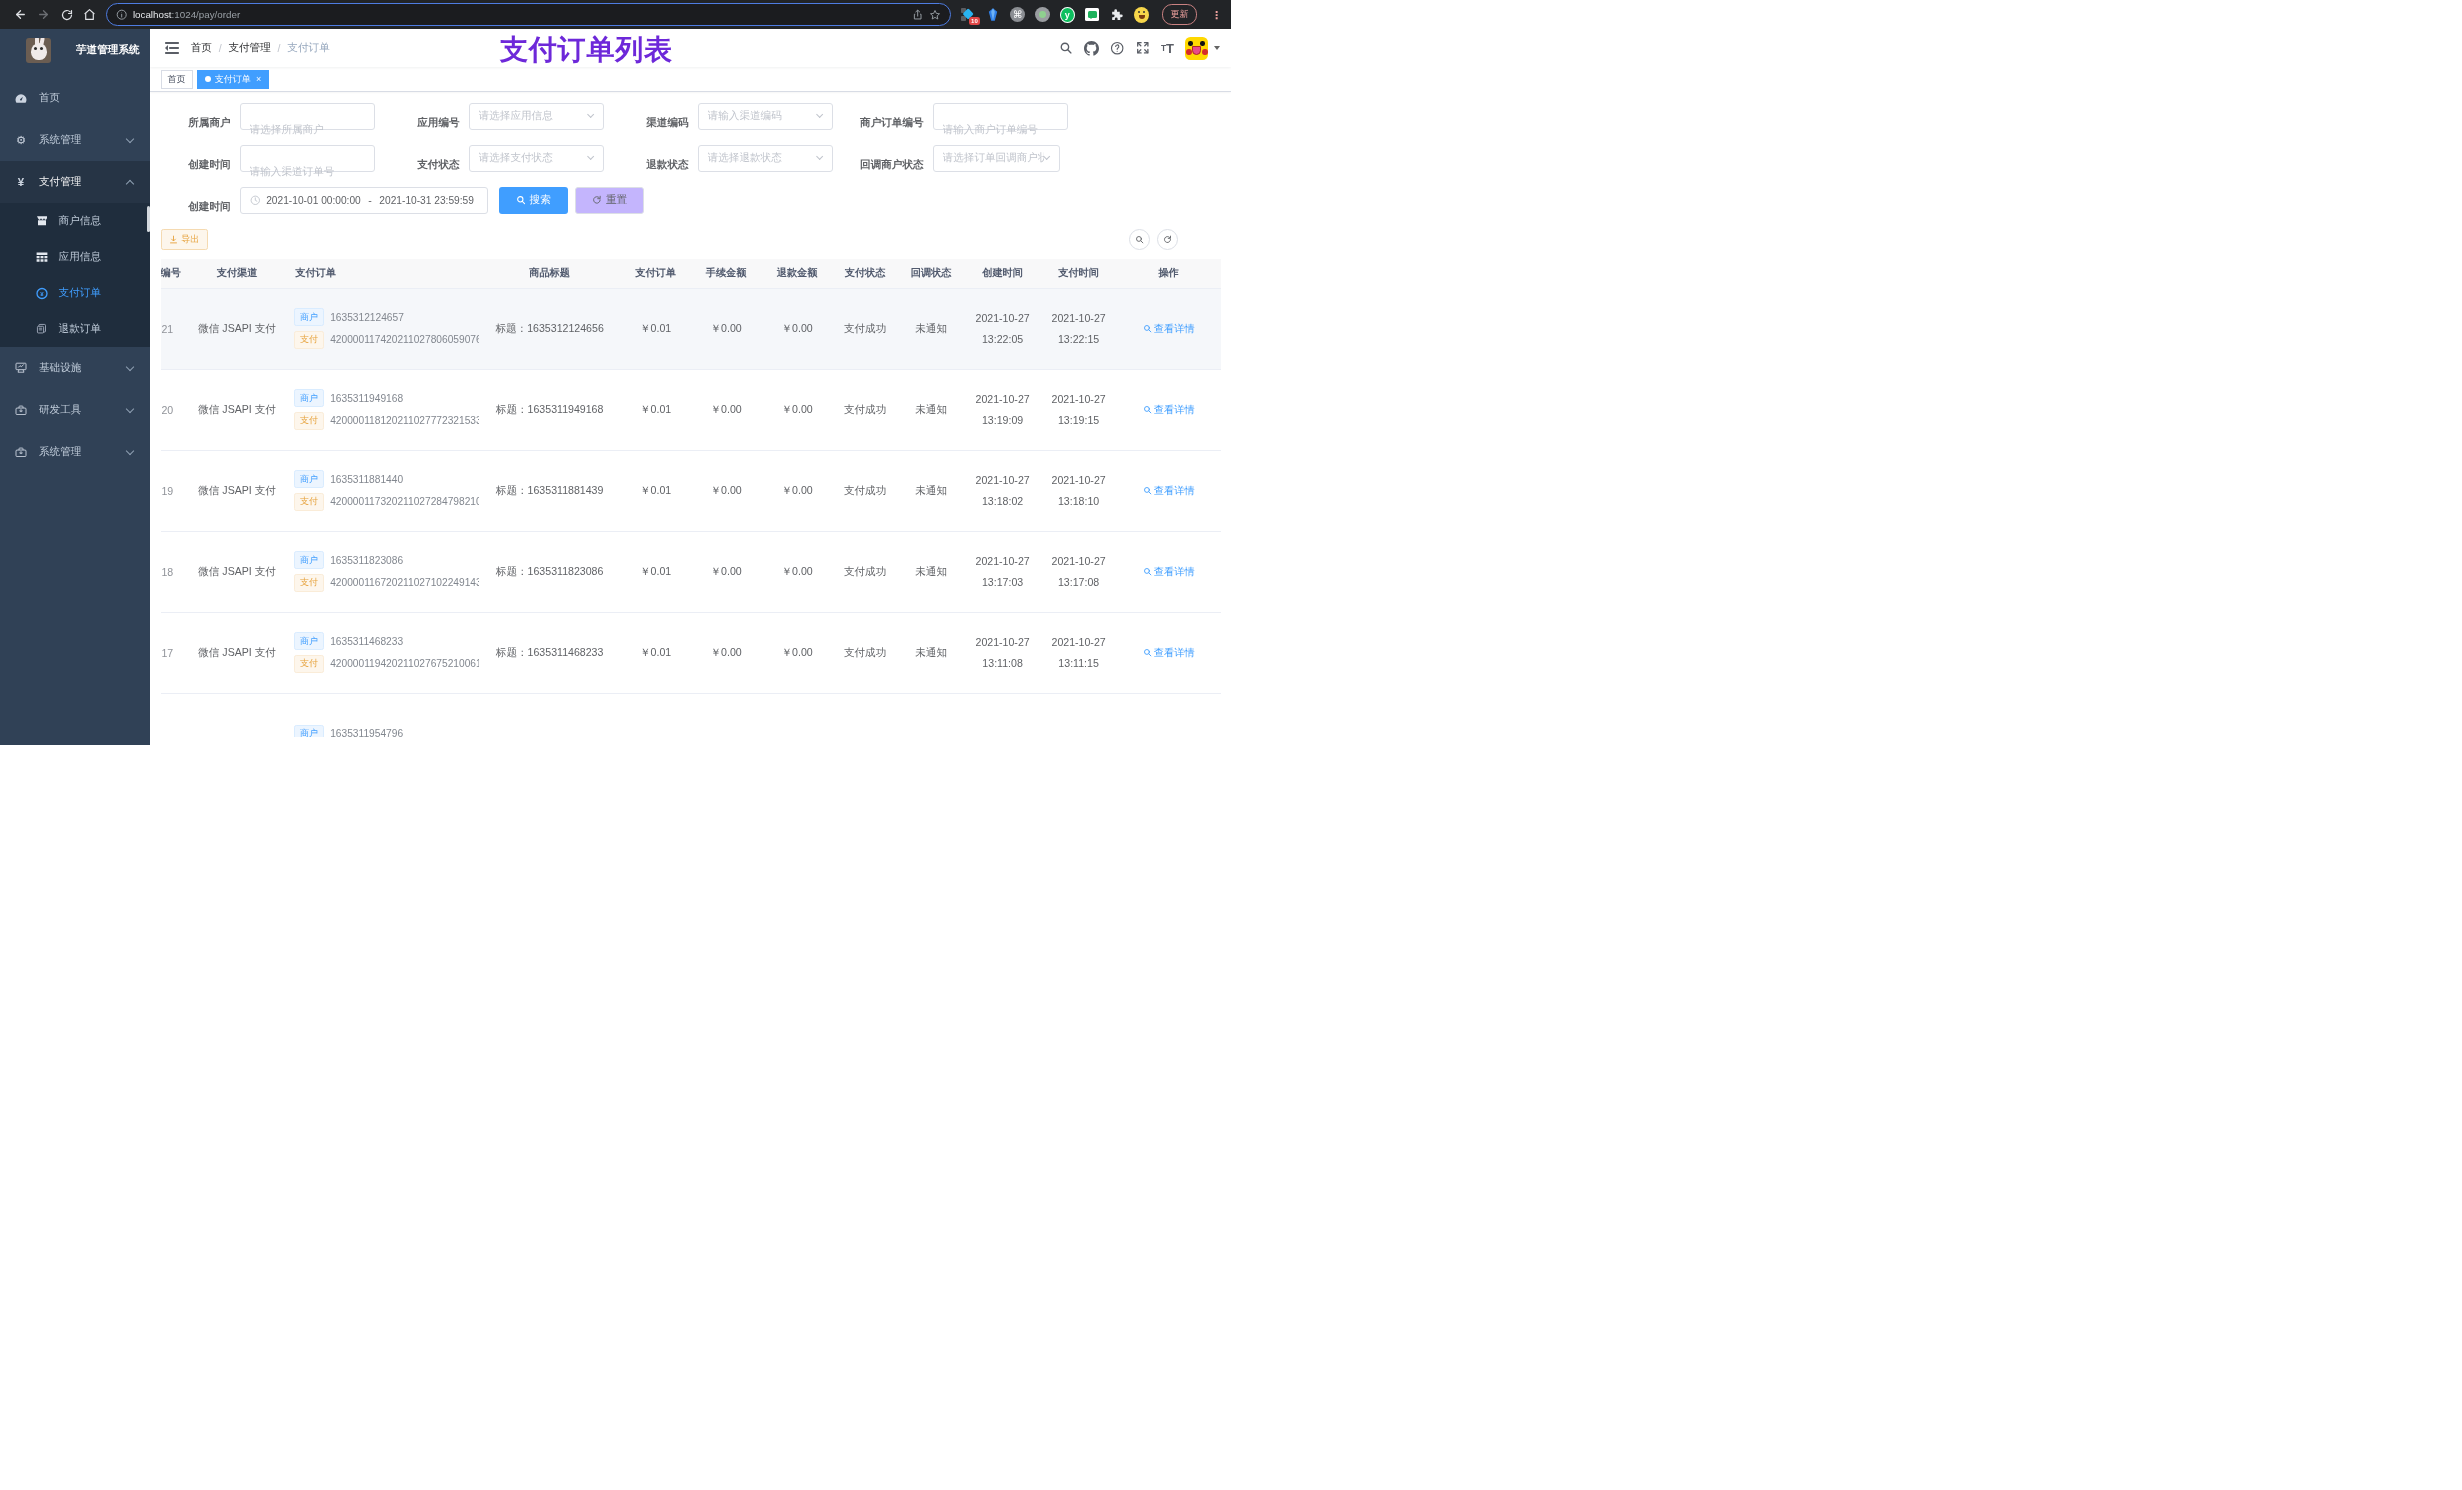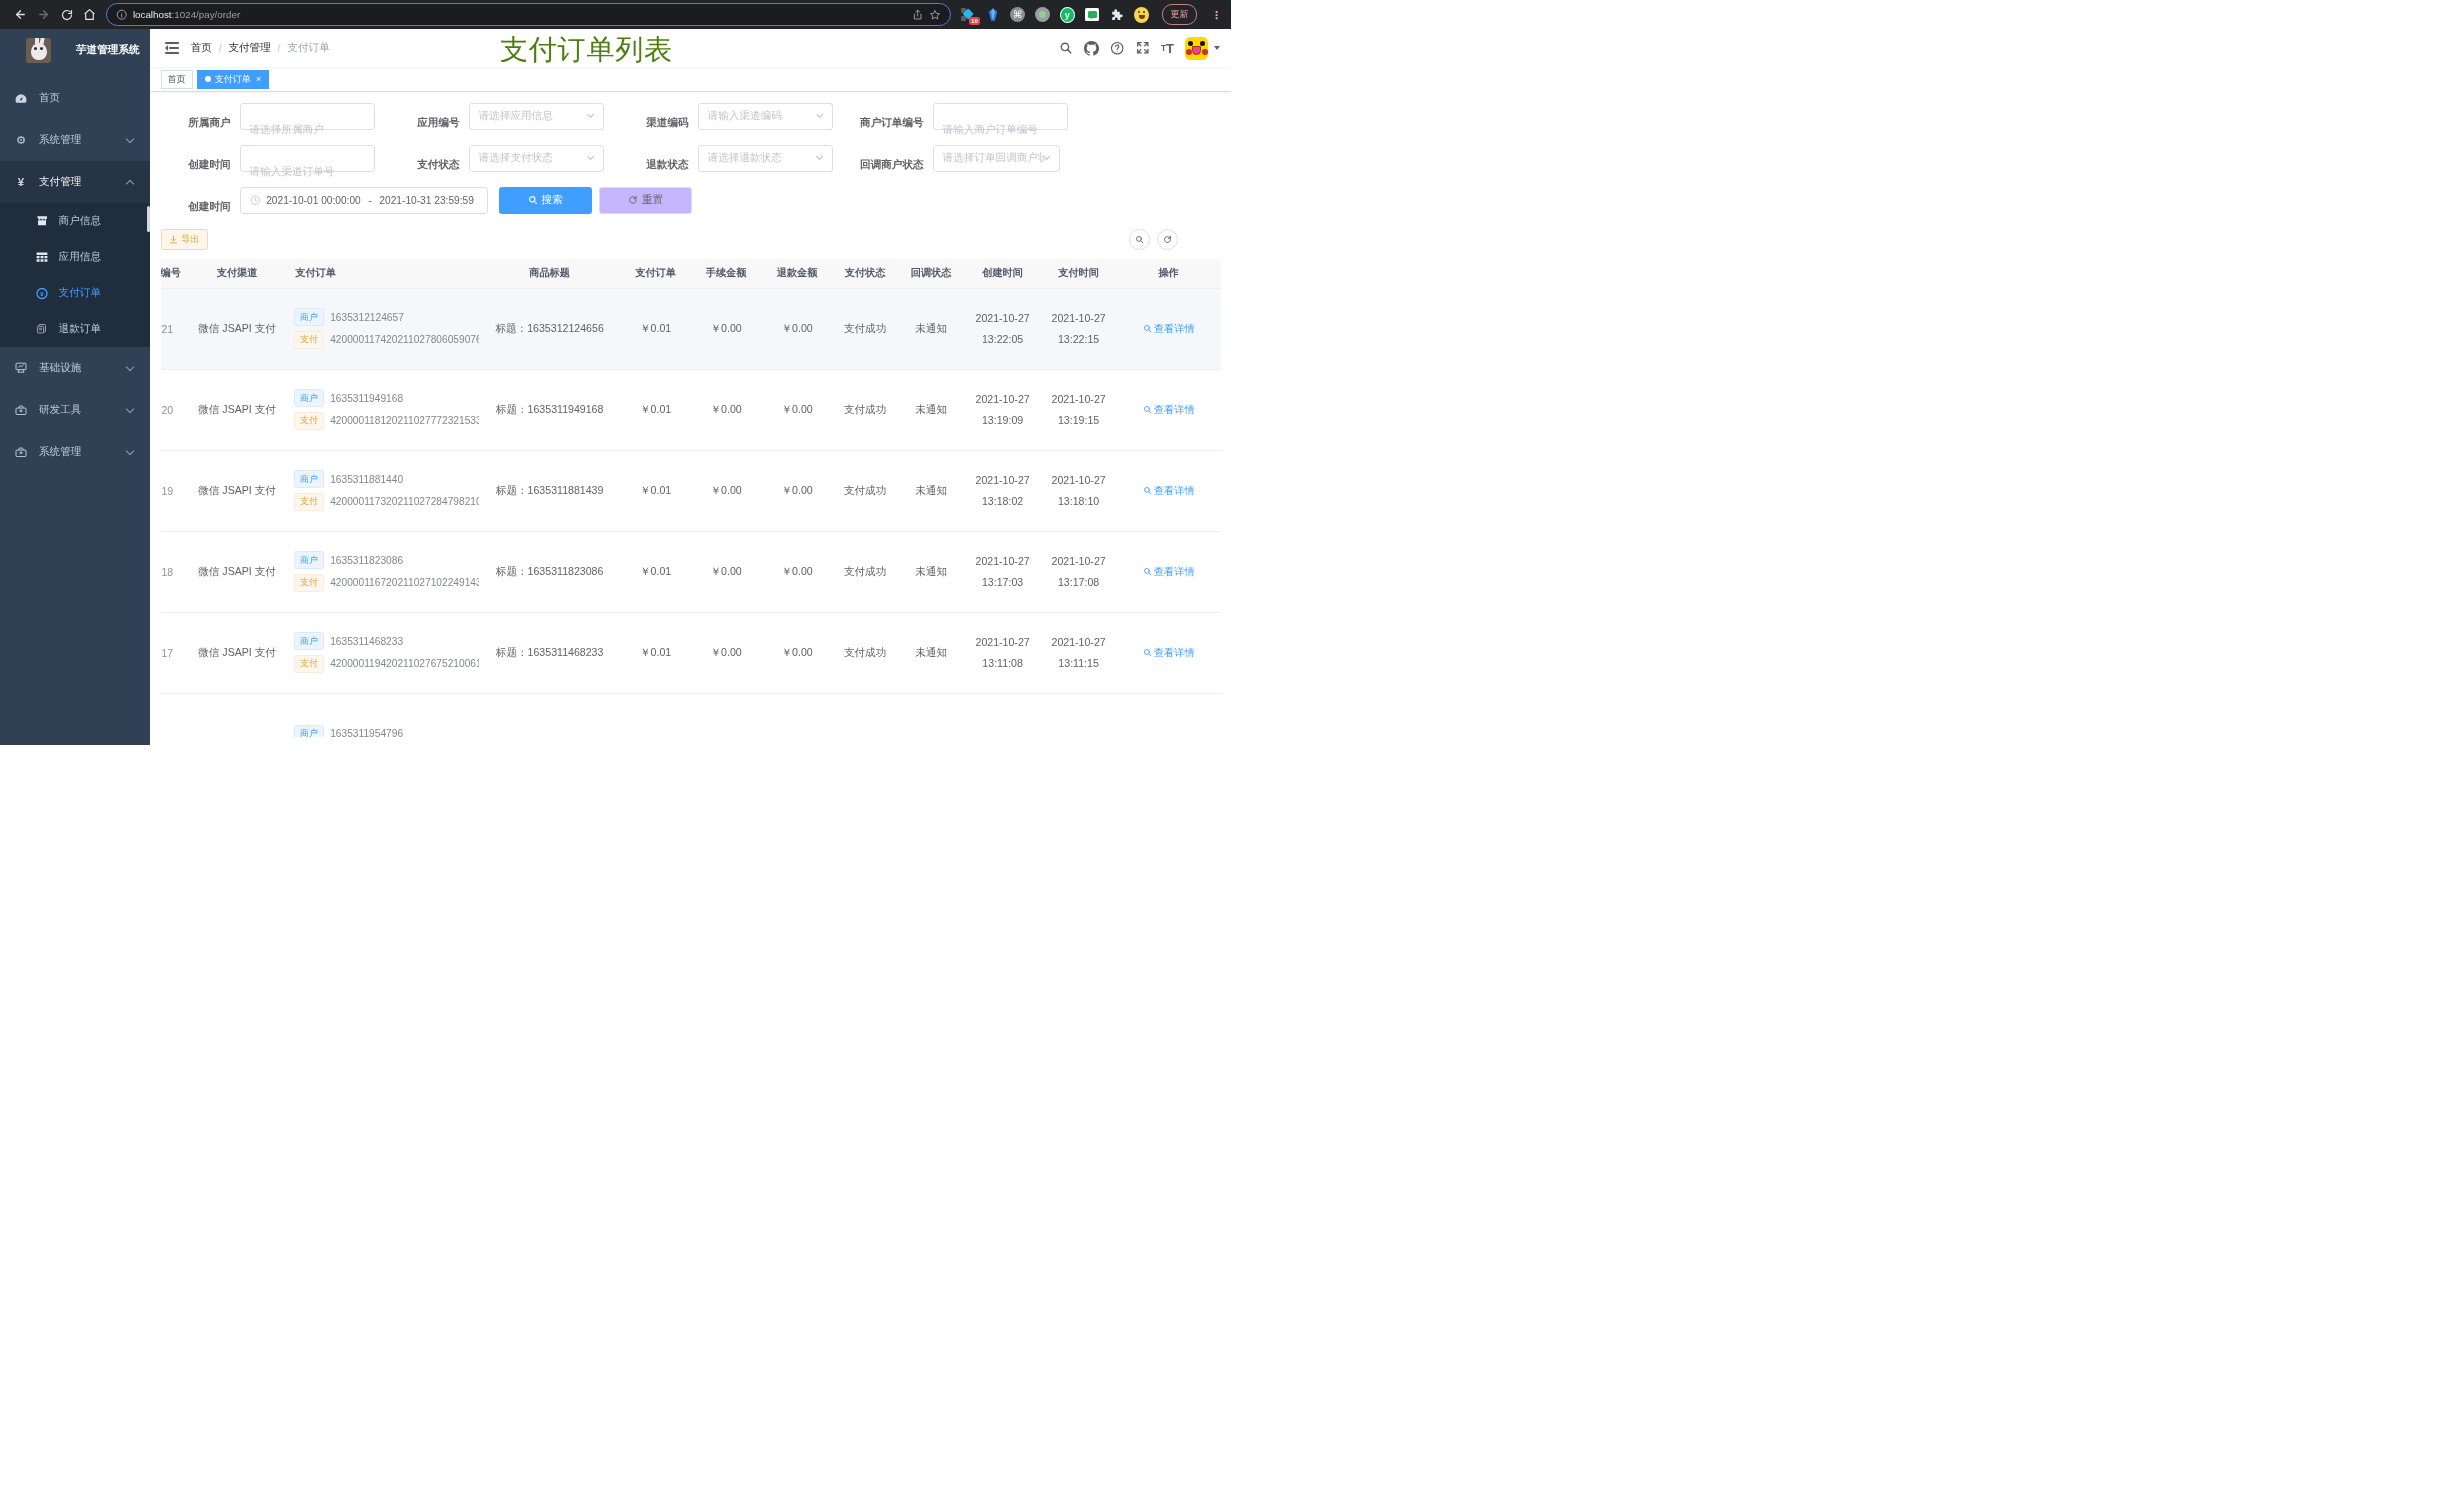--- a/index.html
+++ b/index.html
@@ -70,21 +70,21 @@
   .main { position:absolute; top:29px; left:150px; width:1081px; height:716px; background:#fff; }
   .navbar { height:38px; background:#fff; display:flex; align-items:center; position:relative; box-shadow:0 0.8px 3px rgba(0,21,41,.08); z-index:5; }
   .hamburger { margin-left:12px; width:16.7px; height:13.6px; position:relative; cursor:pointer; }
   .hamburger .l { position:absolute; left:3px; right:0; height:1.9px; background:#5a5e66; border-radius:0.8px; }
   .hamburger .l1{top:0.8px;} .hamburger .l2{top:5.7px; left:6.8px;} .hamburger .l3{top:10.6px;}
   .hamburger .tri { position:absolute; left:0; top:3.8px; border:3px solid transparent; border-right:3.8px solid #5a5e66; }
   .crumbs { margin-left:12px; display:flex; align-items:center; gap:6.8px; font-size:10.6px; }
   .crumb { color:#303133; }
   .crumb-sep { color:#c0c4cc; }
   .crumb.last { color:#97a8be; }
-  .annotation { position:absolute; left:350px; top:1.5px; font-size:28px; font-weight:400; color:#4d7c0f; letter-spacing:0.8px; font-family:"Liberation Sans","DejaVu Sans",sans-serif; }
+  .annotation { position:absolute; left:350px; top:1.5px; font-size:28px; font-weight:700; color:#6d28d9; letter-spacing:0.8px; font-family:"Liberation Sans","DejaVu Sans",sans-serif; }
   .nav-right { position:absolute; right:10.6px; top:0; height:38px; display:flex; align-items:center; gap:11.4px; }
   .nr-ic { color:#5a5e66; display:flex; align-items:center; justify-content:center; cursor:pointer; }
   .avatar-wrap { display:flex; align-items:center; gap:6px; cursor:pointer; }
   .pika.big { width:23px; height:23px; border-radius:5.3px; }
   .pika.big .pe1{left:3px;top:4.5px;width:4.5px;height:4.5px;} .pika.big .pe2{right:3.8px;top:4.5px;width:4.5px;height:4.5px;}
   .pika.big .pc1{left:0.8px;top:12px;width:5.3px;height:6px;} .pika.big .pc2{right:0.8px;top:12px;width:5.3px;height:6px;}
   .pika.big .pm{left:6.8px;top:9.8px;width:9px;height:8.3px;}
   .caret-down { width:0; height:0; border:3.8px solid transparent; border-top:4.5px solid #646464; margin-top:3.8px; }
 
   .tabs-bar { height:25px; background:#fff; border-bottom:0.8px solid #d8dce5; box-shadow:0 0.8px 2.3px 0 rgba(0,0,0,.06); display:flex; align-items:center; padding-left:10.6px; gap:4.5px; position:relative; z-index:4; }
@@ -101,21 +101,21 @@
   .f-gap { width:15px; flex:0 0 auto; }
   .f-field { height:27px; border:0.8px solid #dcdfe6; border-radius:3px; background:#fff; display:flex; align-items:center; padding:0 9px; flex:0 0 auto; }
   .f-field input { border:none; outline:none; width:100%; font-size:10.6px; color:#606266; font-family:inherit; background:transparent;margin-top:26px; }
   .f-field input::placeholder { color:#c0c4cc; }
   .sel-ph { color:#c0c4cc; flex:1; font-size:10.6px; white-space:nowrap; overflow:hidden; }
   .sel-arrow { width:5.3px; height:5.3px; border-right:0.9px solid #c0c4cc; border-bottom:0.9px solid #c0c4cc; transform:rotate(45deg); margin-top:-2.3px; flex:0 0 auto; }
   .w178 { width:135px; } .w168 { width:127px; }
   .date-field { width:248px; gap:6px; }
   .date-txt { color:#606266; font-size:10.2px; white-space:nowrap; }
   .date-sep { color:#606266; padding:0 1.5px; }
-  .btn { height:27px; border-radius:3px; font-size:10.6px; display:inline-flex; align-items:center; justify-content:center; gap:3.8px; cursor:pointer; border:0.8px solid transparent; padding:0 28px; }
+  .btn { height:27px; border-radius:3px; font-size:10.6px; display:inline-flex; align-items:center; justify-content:center; gap:3.8px; cursor:pointer; border:0.8px solid transparent; padding:0 16px; }
   .btn-primary { background:#409eff; color:#fff; margin-left:11.4px; }
   .btn-plain { background:#c4b5fd; border-color:#dcdfe6; color:#606266; margin-left:7.6px; }
   .export-row { display:flex; align-items:center; margin-bottom:9px; height:21px; position:relative; }
   .btn-export { height:21px; padding:0 7.6px; font-size:9px; background:#fdf6ec; border:0.8px solid #f5dab1; color:#e6a23c; border-radius:2.3px; display:inline-flex; align-items:center; gap:3px; cursor:pointer; }
   .round-btns { position:absolute; right:42px; top:0; display:flex; gap:7.6px; }
   .round-btn { width:21px; height:21px; border-radius:50%; border:0.8px solid #dcdfe6; background:#fff; display:flex; align-items:center; justify-content:center; color:#606266; cursor:pointer; }
 
   
   .table { width:1060px; font-size:10.6px; }
   .tr { display:grid; grid-template-columns:32px 89px 197px 142px 70px 71px 71px 65px 67px 76px 76px 1fr; align-items:center; border-bottom:0.8px solid #ebeef5; }

